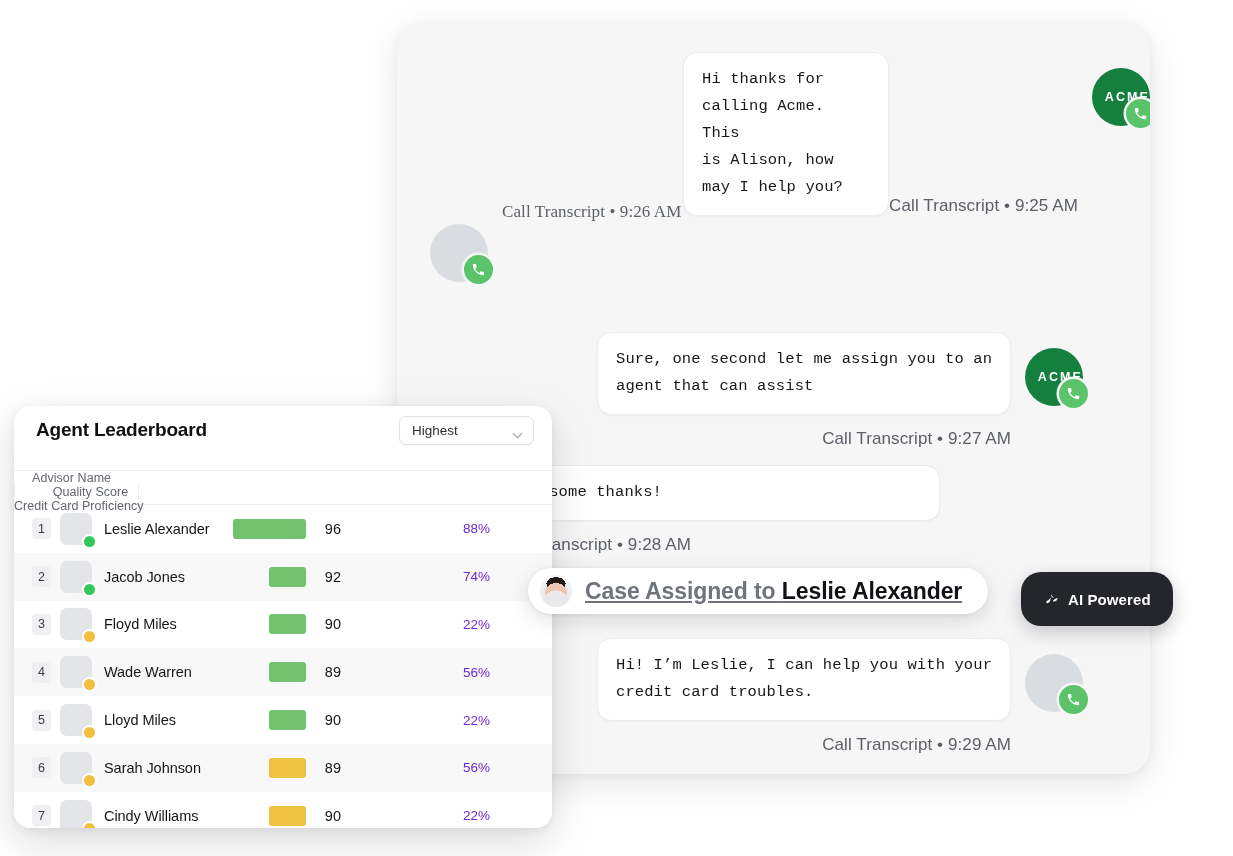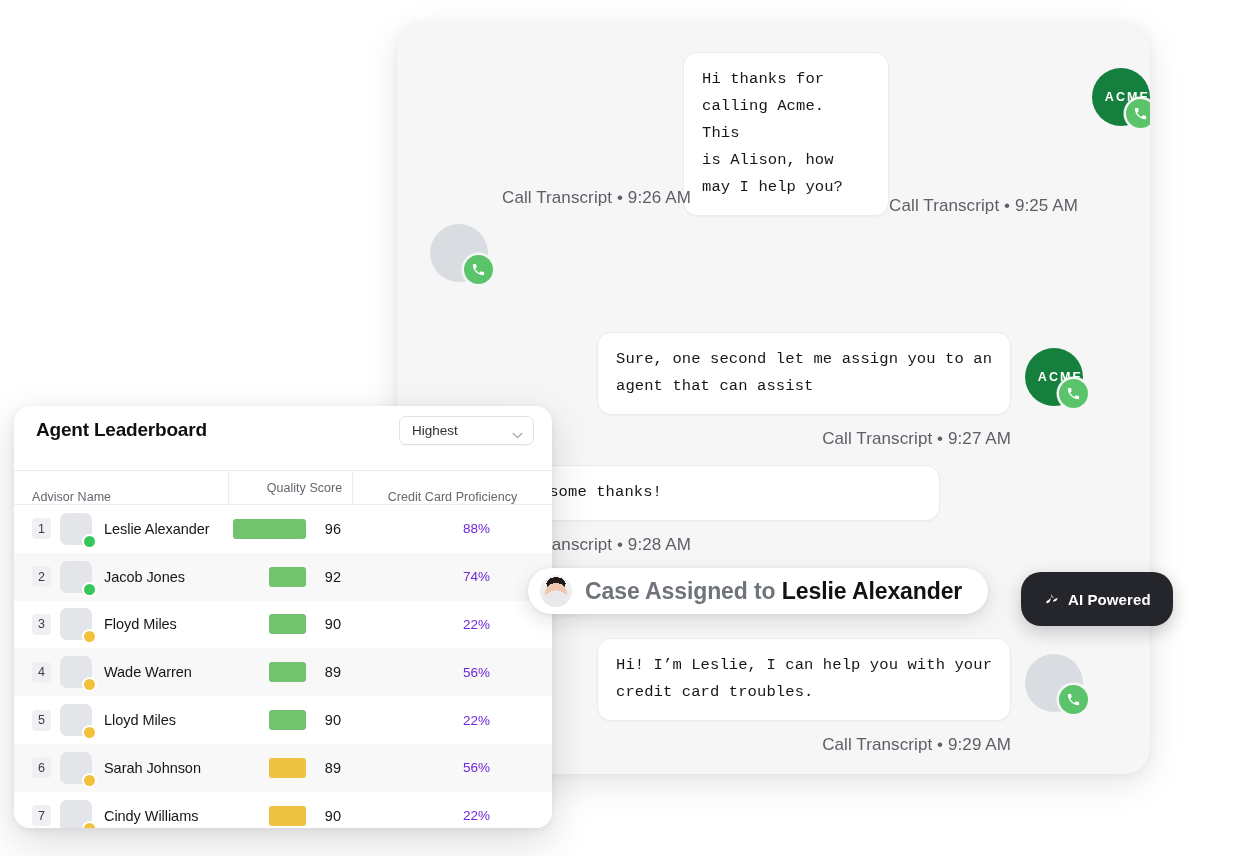--- a/index.html
+++ b/index.html
@@ -64,21 +64,21 @@
     position:absolute;left:528px;top:568px;height:46px;
     display:flex;align-items:center;gap:13px;padding:0 26px 0 12px;
     background:#ffffff;border-radius:27px;
     box-shadow:0 6px 20px rgba(22,22,30,.13), 0 1px 4px rgba(22,22,30,.07);
     z-index:40;
   }
   #assign-banner .b-av{
     width:32px;height:32px;border-radius:50%;flex:0 0 32px;overflow:hidden;
   }
   .assign-text{
-    font-size:23px;color:#6f737a;font-weight:700;letter-spacing:-.1px;white-space:nowrap;
+    font-size:23px;color:#6f737a;font-weight:700;letter-spacing:-.1px;white-space:nowrap;text-decoration:underline;
   }
   .assign-text b{color:#121216;font-weight:700;}
 
   #ai-pill{
     position:absolute;left:1021px;top:572px;height:54px;
     display:flex;align-items:center;gap:8px;padding:0 22px;
     background:#25262b;border-radius:20px;color:#fff;
     box-shadow:0 6px 18px rgba(22,22,30,.22);z-index:41;
   }
   #ai-pill .lbl{font-size:15px;font-weight:700;letter-spacing:.1px;}
@@ -98,22 +98,22 @@
   #lb-title{font-size:19px;font-weight:700;color:#101014;letter-spacing:-.2px;}
   #lb-select{
     display:flex;align-items:center;justify-content:space-between;gap:10px;
     width:111px;height:27px;padding:0 10px 0 12px;
     background:#fff;border:1px solid #dfe1e4;border-radius:7px;
     font-size:13.5px;color:#2d2f34;box-shadow:0 1px 1px rgba(20,20,28,.03);
   }
   #lb-select .chev{width:11px;height:7px;flex:0 0 11px;opacity:.55;}
 
   #lb-colhead{
-    display:flex;height:33px;align-items:flex-end;
-    border-bottom:1px solid #ececee;background:#fff;
+    display:flex;height:33px;align-items:flex-start;
+    border-bottom:1px solid #ececee;background:#fff;flex-direction:column;
   }
   #lb-colhead .c{font-size:12.5px;color:#63676e;letter-spacing:.05px;}
   .c-name{width:214px;padding-left:18px;box-sizing:border-box;}
   .c-score{width:125px;border-left:1px solid #ececee;border-right:1px solid #ececee;
            height:33px;display:flex;align-items:center;justify-content:center;box-sizing:border-box;padding-left:28px;}
   .c-prof{flex:1;display:flex;align-items:center;justify-content:center;}
 
   .lb-row{display:flex;align-items:center;height:47.8px;background:#fff;}
   .lb-row.alt{background:#f8f8f9;}
 
@@ -198,21 +198,21 @@
   <div class="msg-row" style="left:33px;top:166px;">
     <div class="av" style="margin-right:14px;margin-top:36px;">
       <span class="disc ph-customer"></span>
       <span class="phone-badge">
         <svg viewBox="0 0 24 24" aria-hidden="true">
             <path fill="#ffffff" d="M6.6 10.8c1.4 2.8 3.8 5.1 6.6 6.6l2.2-2.2c.3-.3.7-.4 1-.2 1.2.4 2.4.6 3.6.6.6 0 1 .4 1 1V20c0 .6-.4 1-1 1C10.6 21 3 13.4 3 4c0-.6.4-1 1-1h3.4c.6 0 1 .4 1 1 0 1.3.2 2.5.6 3.6.1.4 0 .8-.2 1.1l-2.2 2.1z"></path>
           </svg>
       </span>
     </div>
     <div style="display:flex;flex-direction:column;align-items:flex-start;">
-      <div class="stamp" style="">Call Transcript • 9:26 AM</div>
+      <div class="stamp" style="margin-top:14px;font-family:Liberation Serif, serif;">Call Transcript • 9:26 AM</div>
     </div>
   </div>
 
   <div class="msg-row" style="left:200px;top:310px;">
     <div style="display:flex;flex-direction:column;align-items:flex-end;">
       <div class="bubble">Sure, one second let me assign you to an
 agent that can assist</div>
       <div class="stamp" style="margin-top:14px;">Call Transcript • 9:27 AM</div>
     </div>
     <div class="av acme" style="margin-left:14px;margin-top:16px;">

